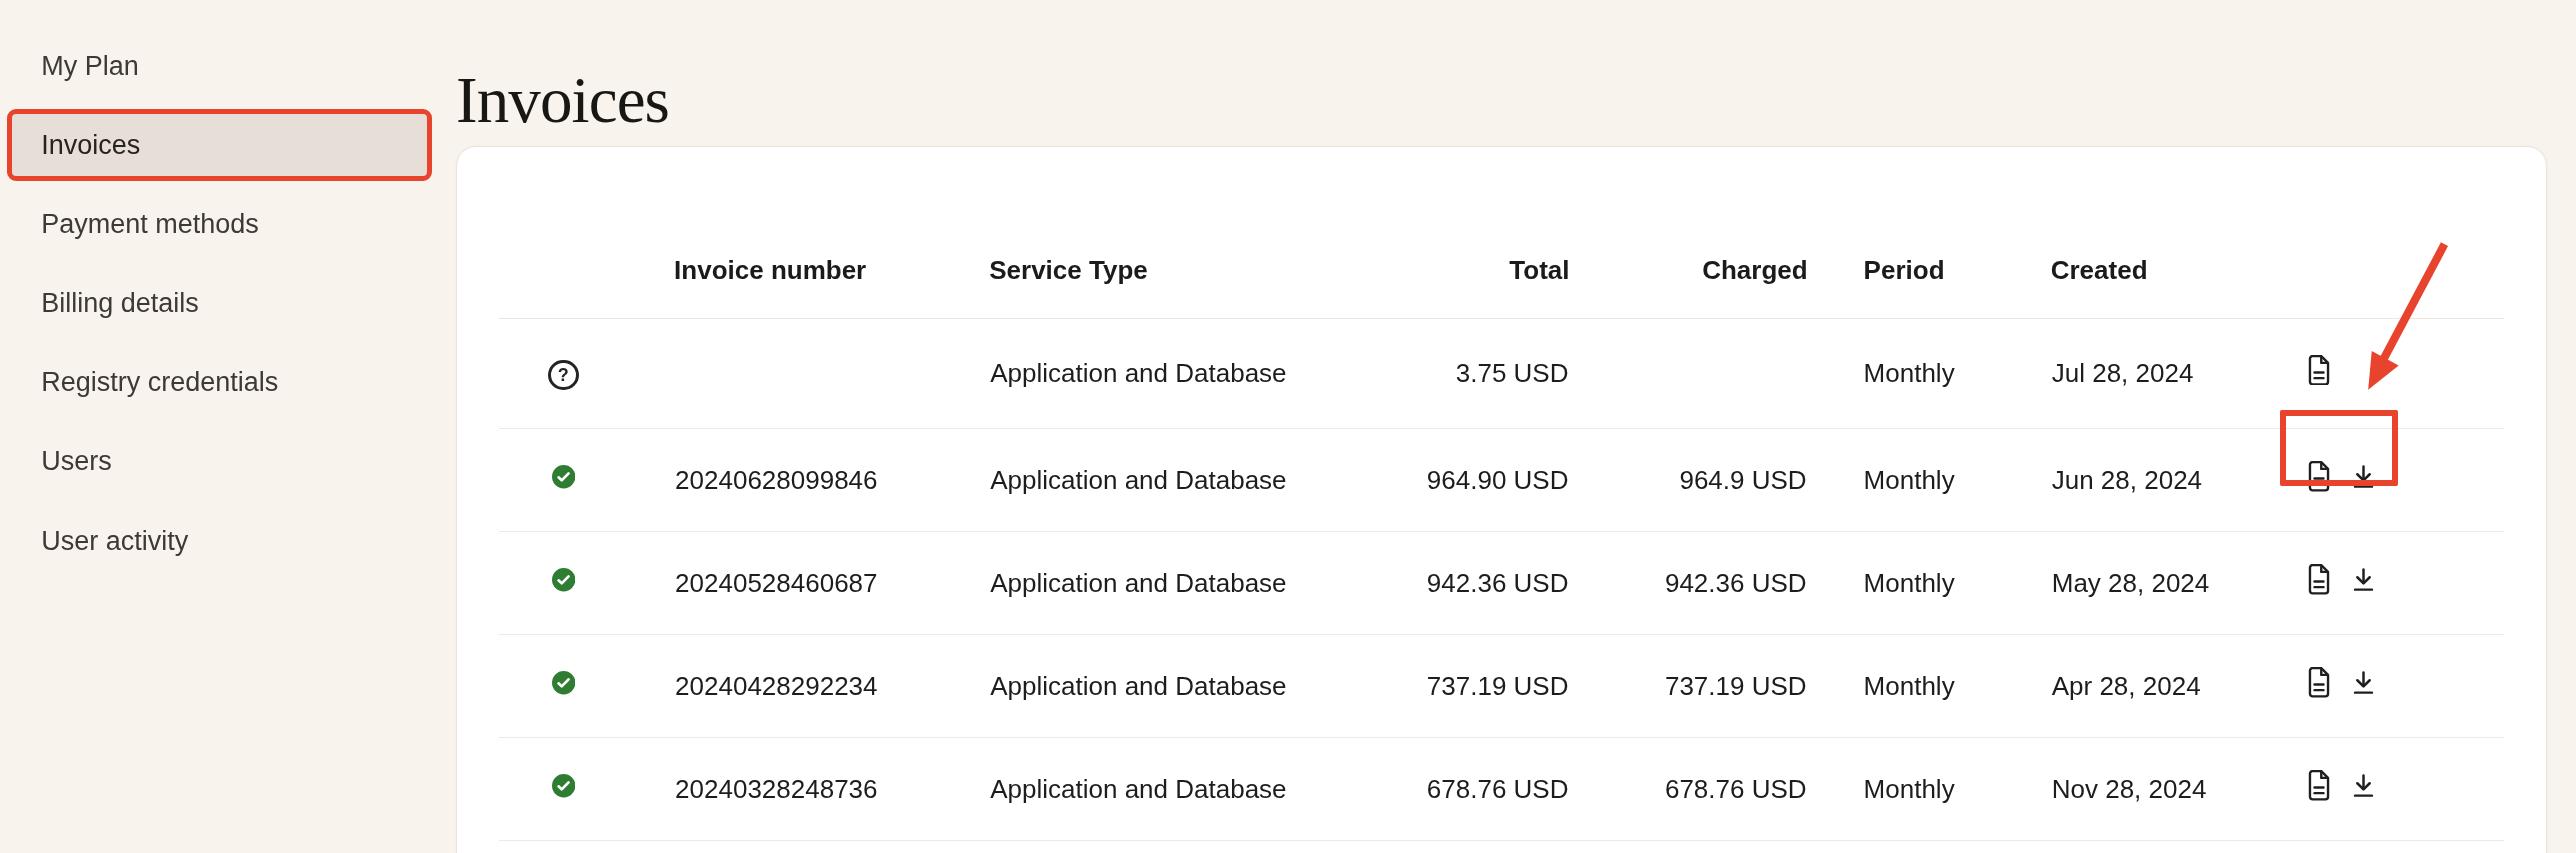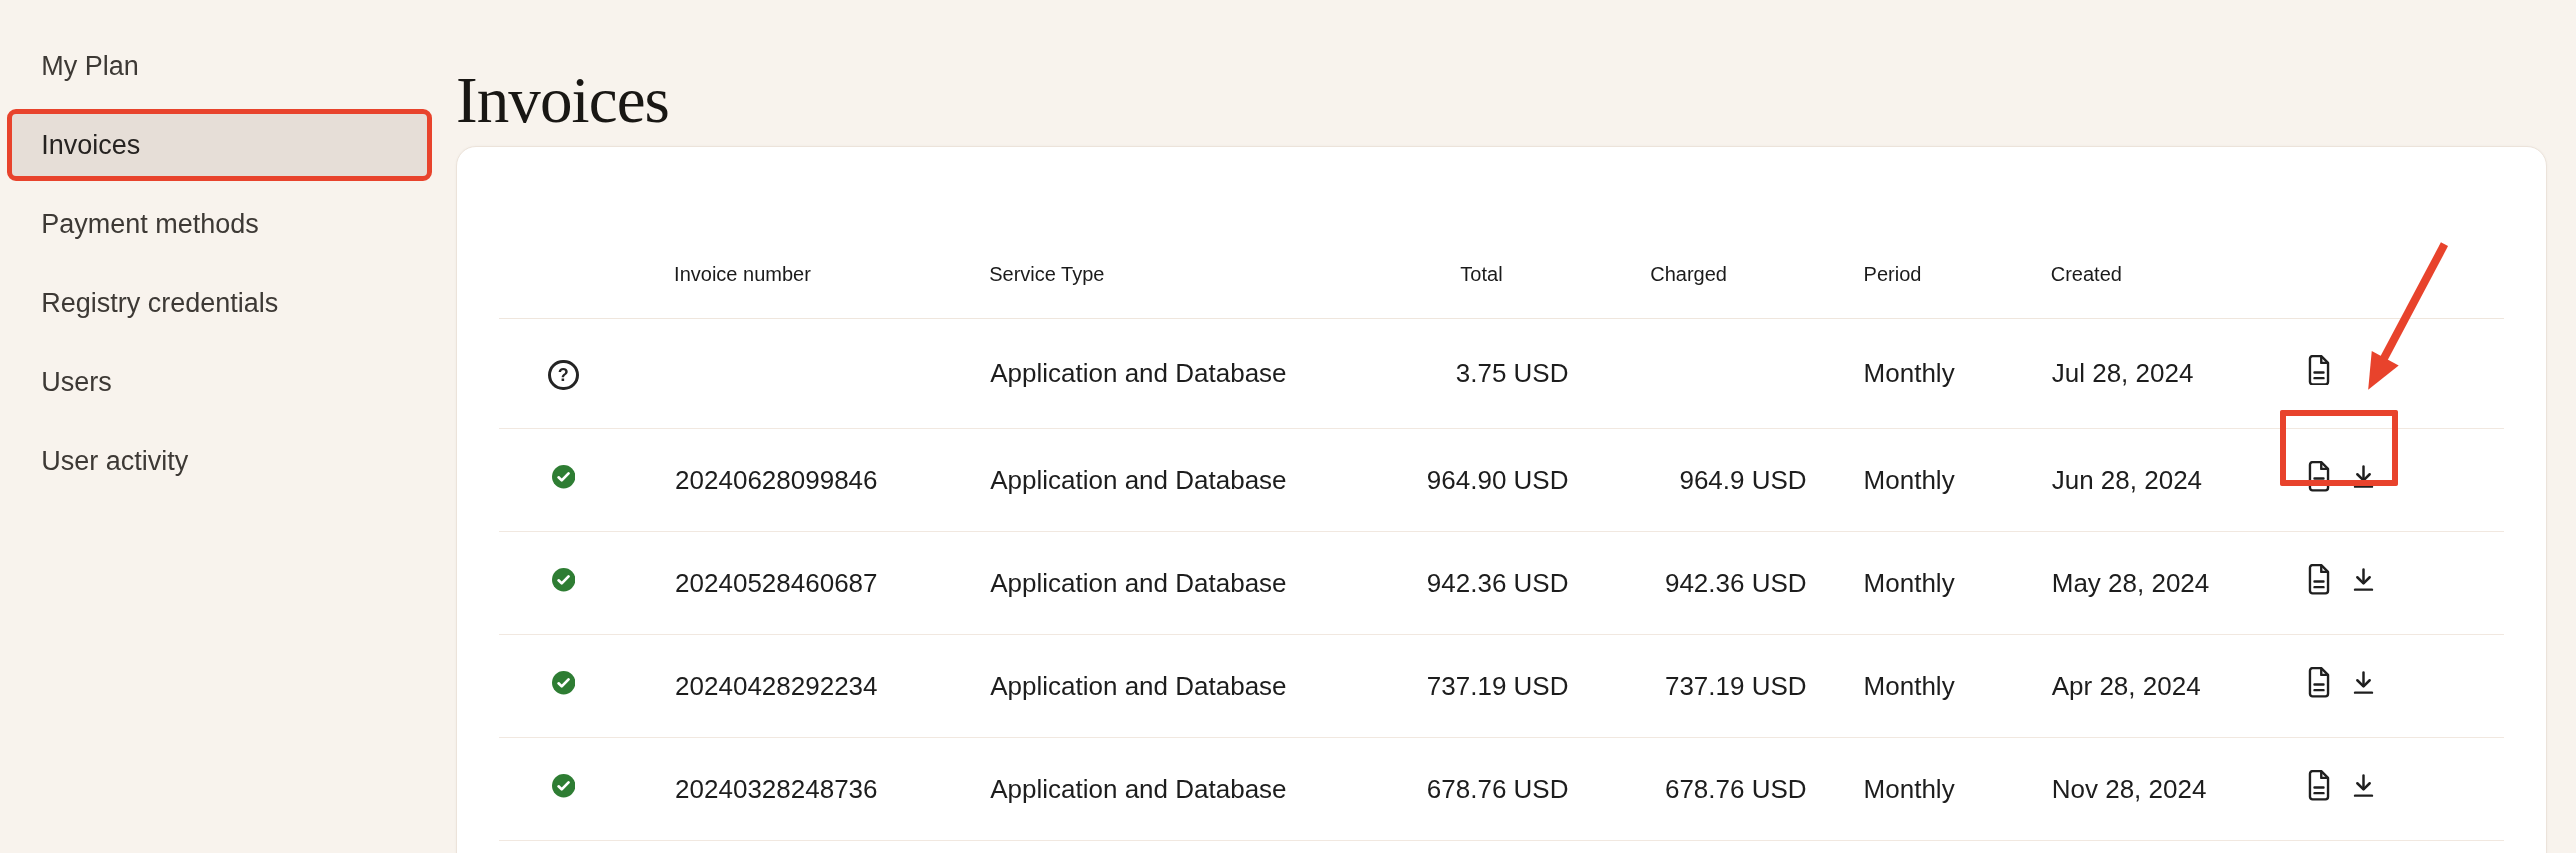--- a/index.html
+++ b/index.html
@@ -69,27 +69,27 @@
     margin: 0 42px;
     border-collapse: collapse;
     table-layout: fixed;
     color: #1c1c1c;
     font-size: 26px;
   }
   .invoice-table thead th {
     height: 139px;
     vertical-align: bottom;
     padding: 0 0 32px 0;
-    font-weight: 400;
-    font-size: 20px;
+    font-weight: 700;
+    font-size: 26px;
     color: #1b1b1b;
     text-align: left;
     border-bottom: 1.8px solid #efe6dd;
   }
-  .invoice-table thead th.num { text-align: center; }
+  .invoice-table thead th.num { text-align: right; }
   .invoice-table thead th.c-period { padding-left: 56px; }
   .invoice-table tbody td {
     height: 100px;
     vertical-align: middle;
     border-bottom: 1.8px solid #f1e8e0;
     font-weight: 500;
     color: #1d1d1d;
   }
   .invoice-table tbody tr:first-child td { height: 107px; }
 
@@ -150,20 +150,23 @@
 <nav class="sidebar">
   <div id="nav-items">
       <div class="nav-item">
         <span>My Plan</span>
       </div>
       <div class="nav-item selected">
         <span>Invoices</span>
       </div>
       <div class="nav-item">
         <span>Payment methods</span>
+      </div>
+      <div class="nav-item">
+        <span>Billing details</span>
       </div>
       <div class="nav-item">
         <span>Registry credentials</span>
       </div>
       <div class="nav-item">
         <span>Users</span>
       </div>
       <div class="nav-item">
         <span>User activity</span>
       </div>

